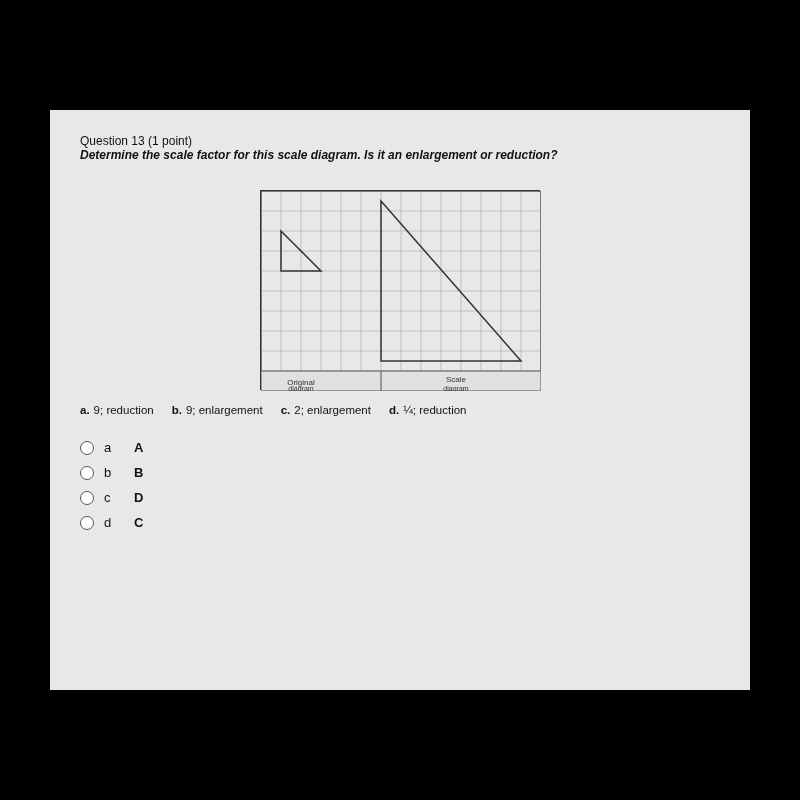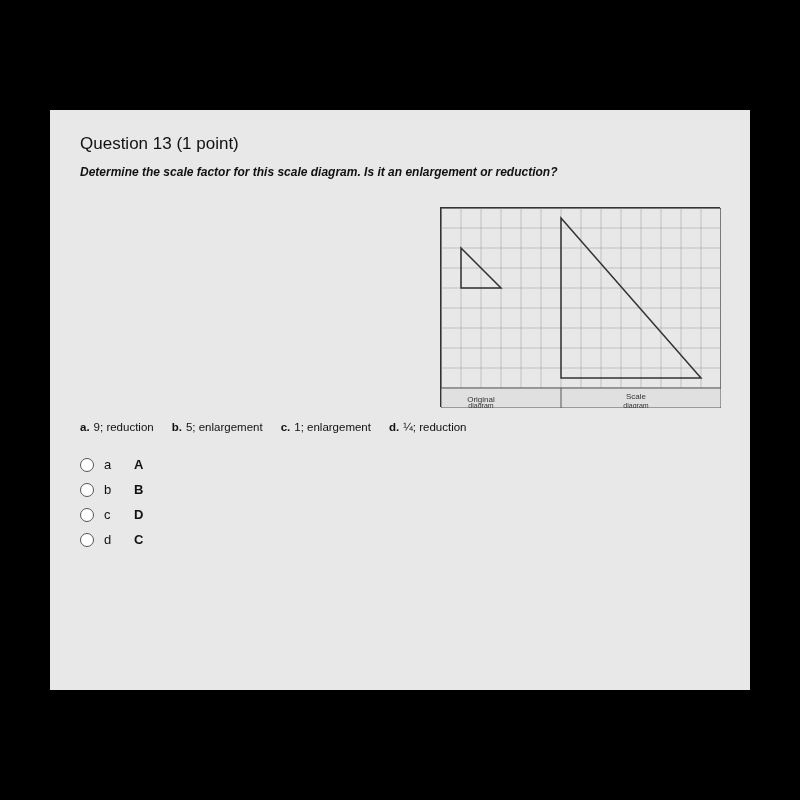--- a/index.html
+++ b/index.html
@@ -16,41 +16,41 @@
 
     .page {
       background: #e8e8e8;
       width: 700px;
       min-height: 580px;
       padding: 24px 30px 30px 30px;
       position: relative;
     }
 
     .question-header {
-      font-size: 17px;
-      font-weight: bold;
-      margin-bottom: 11px;
+      font-size: 12px;
+      font-weight: bold;
+      margin-bottom: 0;
       color: #111;
     }
 
     .question-header span {
       font-weight: normal;
     }
 
     .question-text {
       font-size: 12px;
       font-weight: bold;
       margin-bottom: 28px;
       color: #111;
       font-style: italic;
     }
 
     .diagram-container {
       display: flex;
-      justify-content: flex-end;
+      justify-content: center;
       margin-bottom: 14px;
     }
 
     .grid-diagram {
       position: relative;
       border: 1.5px solid #333;
       width: 280px;
       height: 200px;
       background: #f5f5f5;
     }
@@ -172,25 +172,25 @@
     </div>
   </div>
 
   <div class="answer-choices">
     <div class="answer-choice">
       <span class="letter">a.</span>
       <span>9; reduction</span>
     </div>
     <div class="answer-choice">
       <span class="letter">b.</span>
-      <span>5; enlargement</span>
+      <span>9; enlargement</span>
     </div>
     <div class="answer-choice">
       <span class="letter">c.</span>
-      <span>1; enlargement</span>
+      <span>2; enlargement</span>
     </div>
     <div class="answer-choice">
       <span class="letter">d.</span>
       <span>¼; reduction</span>
     </div>
   </div>
 
   <div class="radio-options">
     <div class="radio-option">
       <span class="radio-circle"></span>

